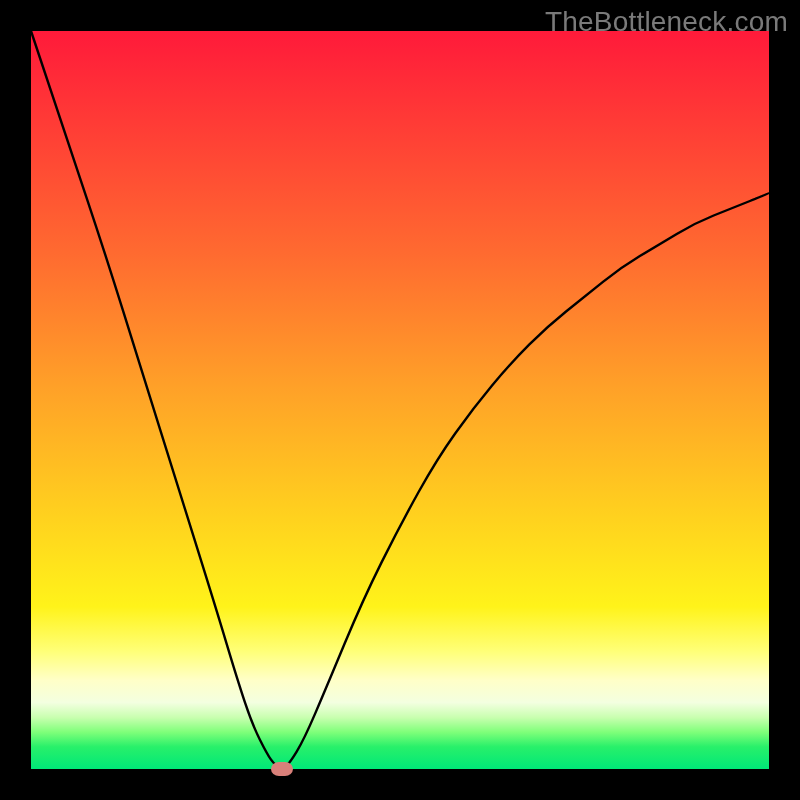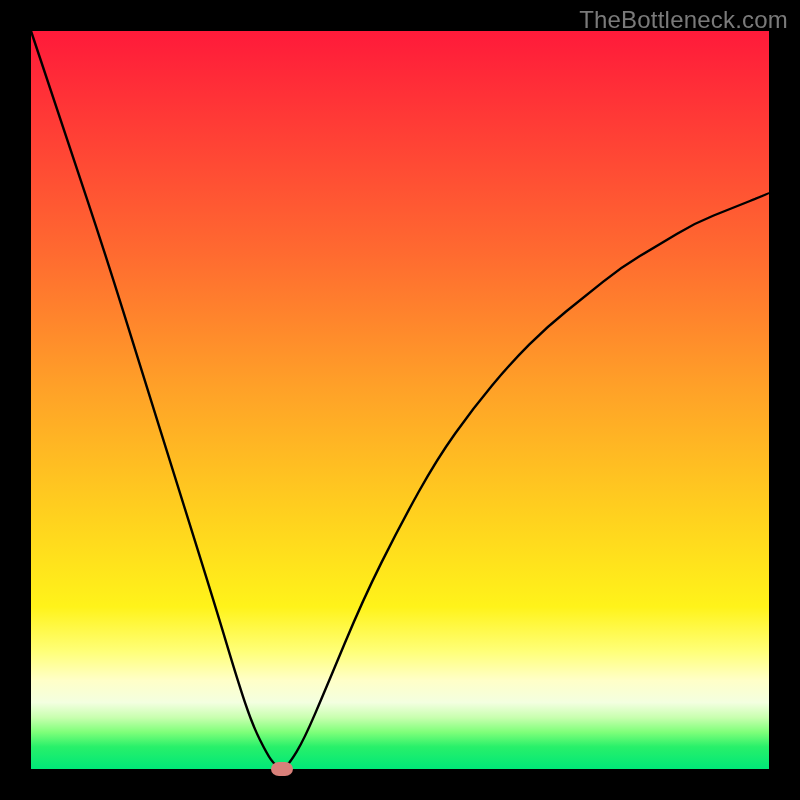--- a/index.html
+++ b/index.html
@@ -39,21 +39,21 @@
       #7fff7a 95%,
       #28f06a 97%,
       #00e878 100%
     );
   }
   .watermark {
     position: absolute;
     top: 6px;
     right: 12px;
     color: #7a7a7a;
-    font-size: 24px;
+    font-size: 28px;
     font-weight: 400;
     letter-spacing: 0.2px;
     user-select: none;
   }
   svg.curve {
     position: absolute;
     left: 0;
     top: 0;
     width: 738px;
     height: 738px;

